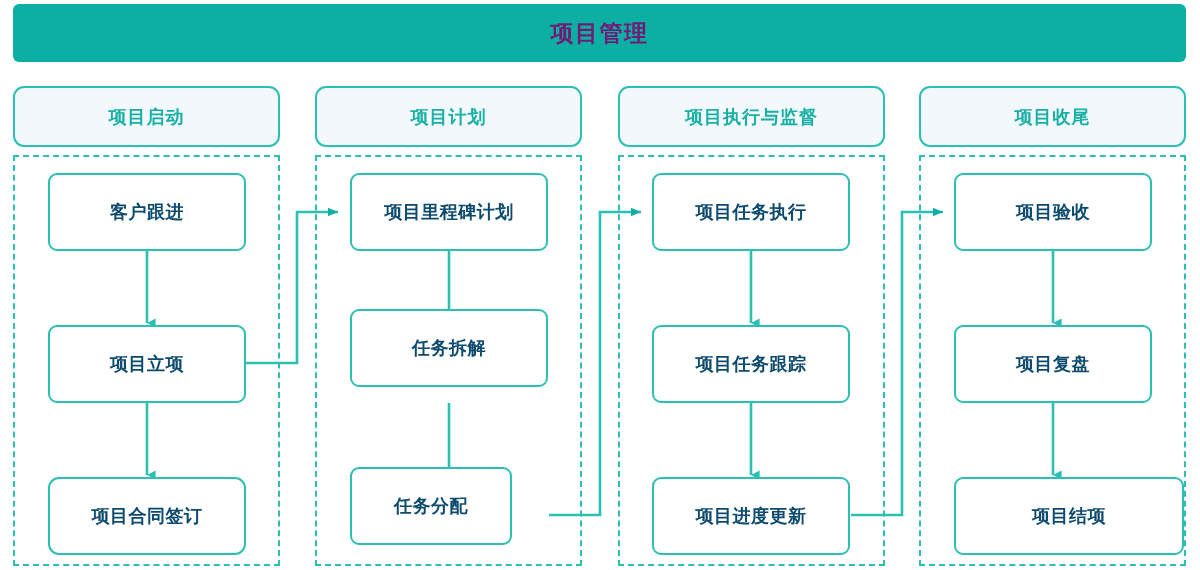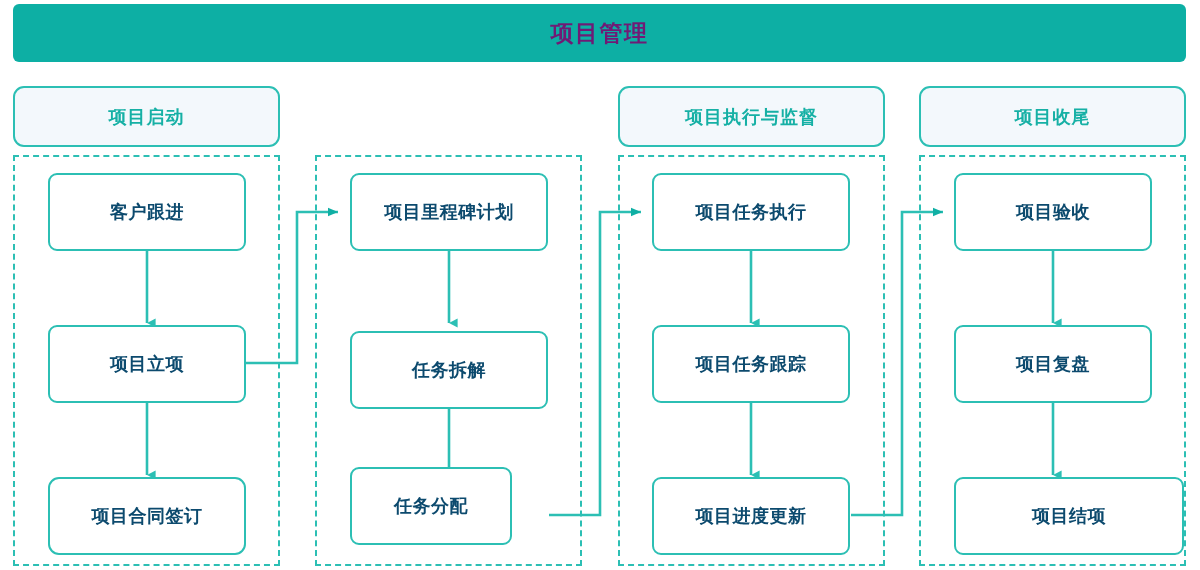--- a/index.html
+++ b/index.html
@@ -108,20 +108,23 @@
 
 <div id="root">
 
   <div class="title-bar">
     <span class="title-text">项目管理</span>
   </div>
 
   <div class="col-header" style="left:13px; width:267px;">
     <span class="col-header-text">项目启动</span>
   </div>
+  <div class="col-header" style="left:315px; width:267px;">
+    <span class="col-header-text">项目计划</span>
+  </div>
   <div class="col-header" style="left:618px; width:267px;">
     <span class="col-header-text">项目执行与监督</span>
   </div>
   <div class="col-header" style="left:919px; width:267px;">
     <span class="col-header-text">项目收尾</span>
   </div>
 
   <div class="lane" style="left:13px; width:267px;"></div>
   <div class="lane" style="left:315px; width:267px;"></div>
   <div class="lane" style="left:618px; width:267px;"></div>
@@ -168,21 +171,21 @@
   <div class="node" style="left:48px; top:325px; width:198px;">
     <span class="node-text">项目立项</span>
   </div>
   <div class="node" style="left:48px; top:477px; width:198px;border-radius:11px;">
     <span class="node-text">项目合同签订</span>
   </div>
 
   <div class="node" style="left:350px; top:173px; width:198px;">
     <span class="node-text">项目里程碑计划</span>
   </div>
-  <div class="node" style="left:350px; top:331px; width:198px;">
+  <div class="node" style="left:350px; top:309px; width:198px;">
     <span class="node-text">任务拆解</span>
   </div>
   <div class="node" style="left:350px; top:467px; width:162px;">
     <span class="node-text">任务分配</span>
   </div>
 
   <div class="node" style="left:652px; top:173px; width:198px;">
     <span class="node-text">项目任务执行</span>
   </div>
   <div class="node" style="left:652px; top:325px; width:198px;">

